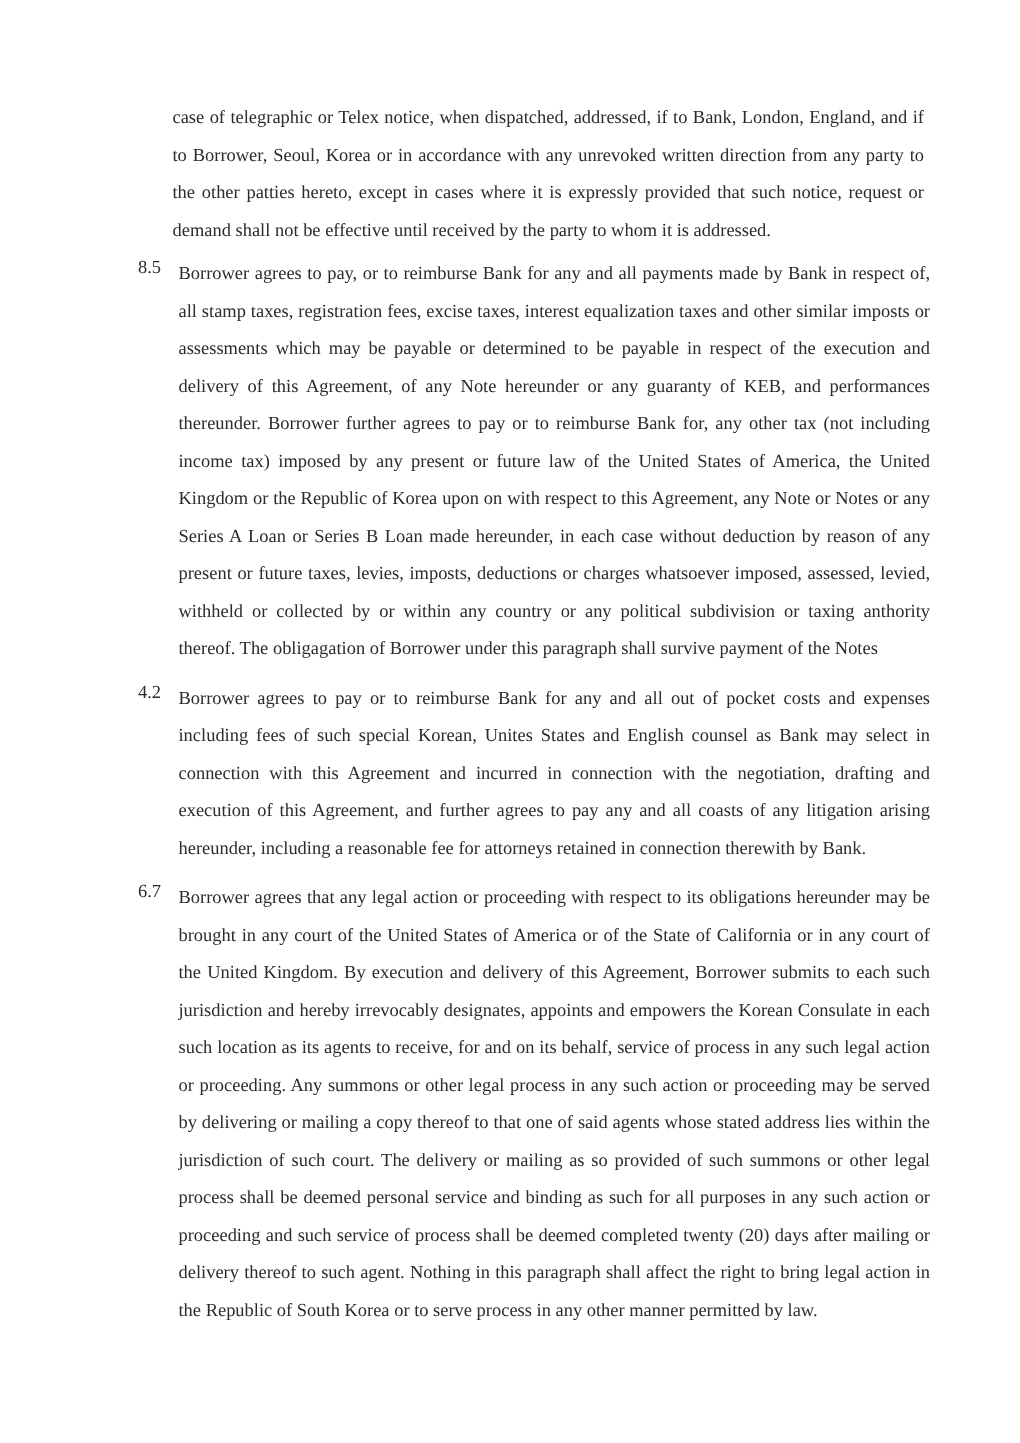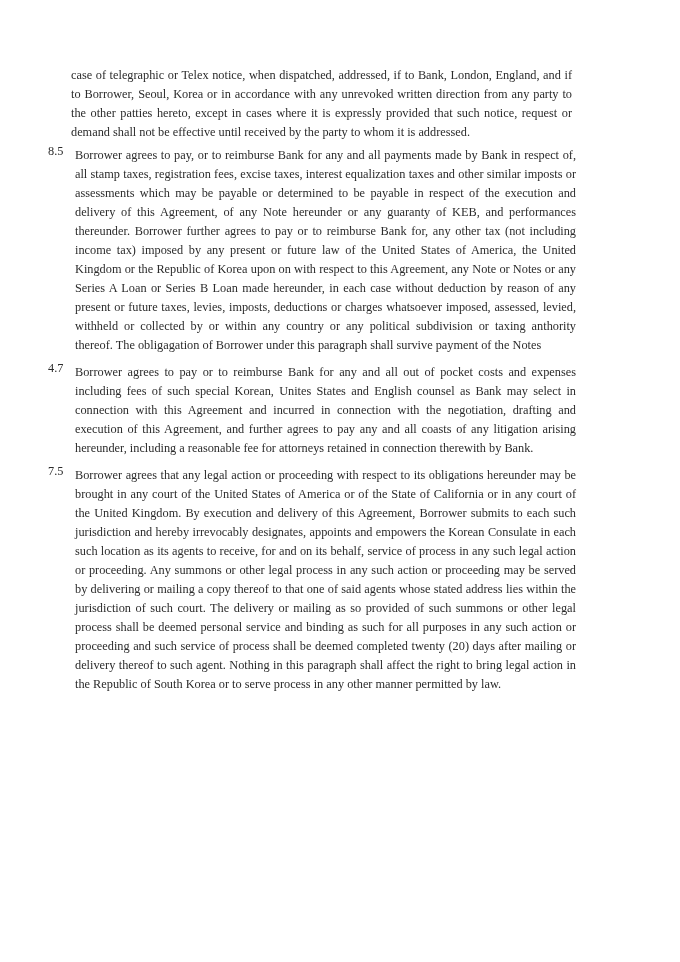--- a/index.html
+++ b/index.html
@@ -6,24 +6,24 @@
     margin: 0;
     padding: 0;
     background: #ffffff;
   }
   .page {
     position: relative;
     width: 680px;
     height: 962px;
     box-sizing: border-box;
     background: #ffffff;
-    padding: 66px 66px 0 48px;
+    padding: 66px 66px 0 92px;
     font-family: "Liberation Serif", serif;
     font-size: 12.3px;
-    line-height: 19px;
+    line-height: 25px;
     color: #2b2b2b;
     overflow: hidden;
   }
   .intro {
     margin: 0 0 0 23px;
     width: 501px;
     text-align: justify;
   }
   .section {
     display: flex;
@@ -49,22 +49,22 @@
 <div class="page">
 
   <p class="intro">case of telegraphic or Telex notice, when dispatched, addressed, if to Bank, London, England, and if to Borrower, Seoul, Korea or in accordance with any unrevoked written direction from any party to the other patties hereto, except in cases where it is expressly provided that such notice, request or demand shall not be effective until received by the party to whom it is addressed.</p>
 
   <div class="section">
     <span class="num">8.5</span>
     <p class="body">Borrower agrees to pay, or to reimburse Bank for any and all payments made by Bank in respect of, all stamp taxes, registration fees, excise taxes, interest equalization taxes and other similar imposts or assessments which may be payable or determined to be payable in respect of the execution and delivery of this Agreement, of any Note hereunder or any guaranty of KEB, and performances thereunder.  Borrower further agrees to pay or to reimburse Bank for,  any other tax (not including income tax) imposed by any present or future law of the United States of America, the United Kingdom or the Republic of Korea upon  on with respect to this Agreement, any Note or Notes or any Series A Loan or Series B Loan made hereunder, in each case without deduction by reason of any present or future taxes, levies, imposts, deductions or charges whatsoever imposed, assessed, levied, withheld or collected by or within any country or any political subdivision or taxing anthority thereof.  The obligagation of Borrower under this  paragraph shall survive payment of the Notes</p>
   </div>
 
   <div class="section">
-    <span class="num">4.7</span>
+    <span class="num">4.2</span>
     <p class="body">Borrower agrees to pay or to reimburse Bank for any and all out of pocket costs and expenses including fees of such special Korean, Unites States and English counsel as Bank may select in connection with this Agreement and incurred in connection with the negotiation, drafting and execution of this Agreement, and further agrees to pay any and all coasts of any litigation arising hereunder, including a reasonable fee for attorneys retained in connection therewith by Bank.</p>
   </div>
 
   <div class="section">
-    <span class="num">7.5</span>
+    <span class="num">6.7</span>
     <p class="body">Borrower agrees that any legal action or proceeding with respect to its obligations hereunder may be brought in any court of the United States of America or of the State of California or in any court of the United Kingdom. By execution and delivery of this Agreement, Borrower submits to each such jurisdiction and hereby irrevocably designates, appoints and empowers the Korean Consulate in each such location as its agents to receive, for and on its behalf, service of process in any such legal action or proceeding.  Any summons or other legal process in any such action or proceeding may be served by delivering or mailing a copy thereof to that one of said agents whose stated address lies within the jurisdiction of such court. The delivery or mailing as so provided of such summons or other legal process shall be deemed personal service and binding as such for all purposes in any such action or proceeding and such service of process shall be deemed completed twenty (20) days after mailing or delivery thereof to such agent.  Nothing in this paragraph shall affect the right to bring legal action in the Republic of South Korea or to serve process in any other manner permitted by law.</p>
   </div>
 
 </div>
 
 </body></html>

